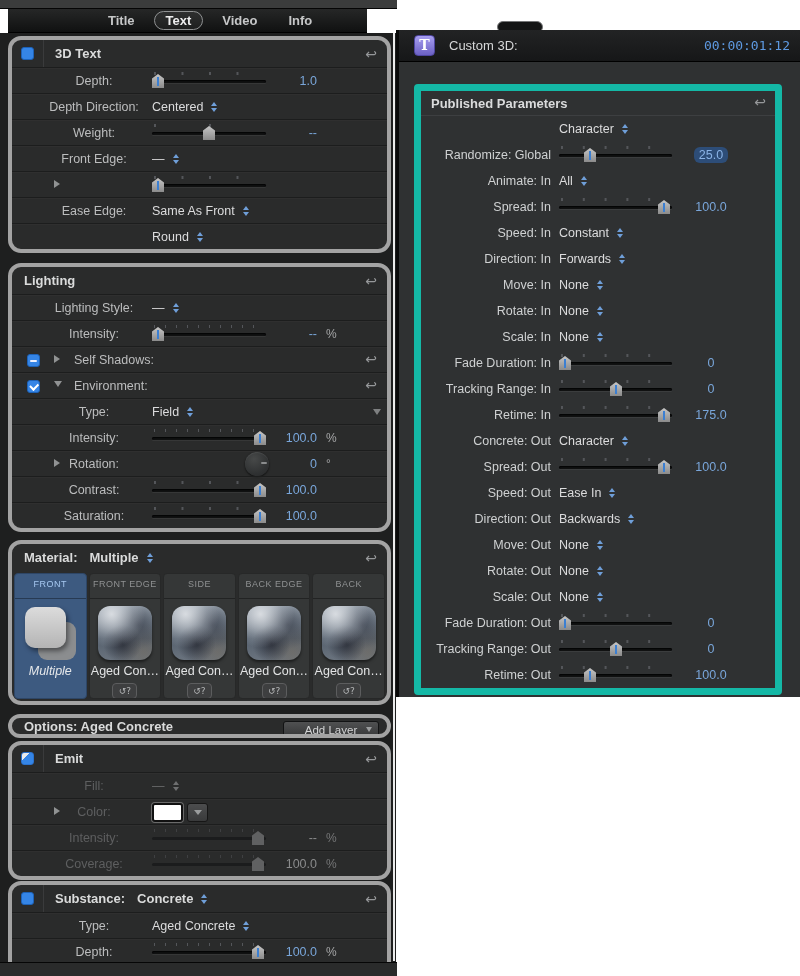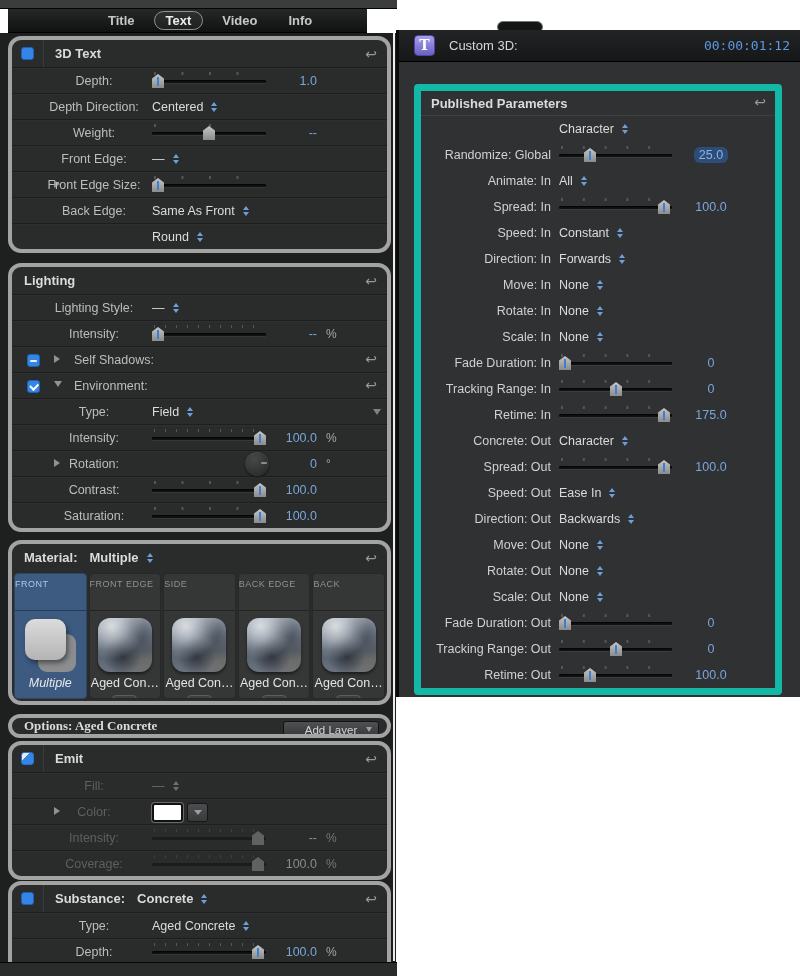--- a/index.html
+++ b/index.html
@@ -97,41 +97,41 @@
   .cb-on, .cb-dash, .cb-check { background:#3585e6; border:1px solid #1d62b8; }
   .cb-dash::after { content:""; position:absolute; left:2px; right:2px; top:4.5px; height:2px; background:#eef2ff; border-radius:1px; }
   .cb-check::after { content:""; position:absolute; left:2px; top:2px; width:6px; height:3.5px;
                      border-left:2px solid #fff; border-bottom:2px solid #fff; transform:rotate(-45deg); }
   .cb-diag { border:1px solid #2a72cf; background:linear-gradient(135deg,#e9eaeb 0 35%, #3585e6 35%); }
 
   
   .tiles { display:flex; gap:2px; padding:2px; }
   .tile { flex:1; height:126px; background:#353737; border:1px solid #272828; border-radius:4px; position:relative; overflow:hidden; }
   .tile.sel { background:#3d5a80; border-color:#2e4666; }
-  .ttab { height:37px; line-height:21px; text-align:left; font-size:9px; letter-spacing:.5px; color:#8f9192; border-bottom:1px solid rgba(0,0,0,.35); white-space:nowrap; overflow:hidden; }
+  .ttab { height:25px; line-height:21px; text-align:center; font-size:9px; letter-spacing:.5px; color:#8f9192; border-bottom:1px solid rgba(0,0,0,.35); white-space:nowrap; overflow:hidden; }
   .tile.sel .ttab { color:#a6c8f0; }
   .tthumb { width:54px; height:54px; margin:7px auto 3px; border-radius:12px; box-shadow:0 2px 3px rgba(0,0,0,.5); }
   .concrete { background-color:#6b7683; background-image:
       radial-gradient(circle at 25% 15%, rgba(225,228,232,.9), rgba(190,196,204,.35) 35%, transparent 55%),
       radial-gradient(circle at 75% 35%, rgba(60,66,78,.75), transparent 45%),
       radial-gradient(circle at 45% 70%, rgba(35,38,48,.8), transparent 40%),
       radial-gradient(circle at 85% 85%, rgba(120,110,95,.5), transparent 45%),
       linear-gradient(180deg,#97a1ac,#55606d 60%,#6a737e); }
   .mthumb { position:relative; width:54px; height:54px; margin:7px auto 3px; }
   .mthumb .b { position:absolute; right:1px; bottom:0; width:38px; height:38px; border-radius:9px; background:#8b8d8f; }
   .mthumb .f { position:absolute; left:2px; top:1px; width:41px; height:41px; border-radius:10px;
                background:linear-gradient(180deg,#dcdcdc,#b4b4b4); box-shadow:2px 3px 5px rgba(0,0,0,.45); }
   .tlabel { text-align:center; font-size:12.5px; color:#e2e3e4; height:17px; line-height:17px; white-space:nowrap; overflow:hidden; }
   .tile.sel .tlabel { font-style:italic; color:#e6e8ea; }
   .treplace { width:25px; height:16px; margin:3px auto 0; border-radius:4px; background:#3e3f40; border:1px solid #5c5d5e;
               color:#b4b6b7; font-size:9px; line-height:14px; text-align:center; font-family:"DejaVu Sans", sans-serif; }
 
   
   .optbar { height:24px; display:flex; align-items:center; position:relative; }
-  .optbar .title { font-weight:bold; font-size:13px; color:#dadbdb; margin-left:12px;font-family:Liberation Serif, serif; }
+  .optbar .title { font-weight:bold; font-size:13px; color:#dadbdb; margin-left:12px; }
   .addlayer { position:absolute; right:8px; top:3px; width:96px; height:17px; border-radius:3px;
               background:linear-gradient(180deg,#505152,#353637); border:1px solid #121314;
               display:flex; align-items:center; justify-content:center; }
   .addlayer span { font-size:11.5px; color:#d2d3d4; }
   .addlayer .tri-d { position:absolute; right:6px; border-left:3.5px solid transparent; border-right:3.5px solid transparent; border-top:5px solid #9b9d9e; }
 
   
   .pill { position:absolute; left:497px; top:21px; width:46px; height:12px; border:1px solid #757677; border-radius:8px; background:#141515; z-index:1; }
   .rcard { position:absolute; left:396px; top:30px; width:404px; height:667px; background:#2f3132; border-left:3px solid #0a0a0a; z-index:2; }
   .rhead { height:32px; background:linear-gradient(180deg,#222324,#161718); border-bottom:1px solid #000;
@@ -216,31 +216,30 @@
                 <span>—</span>
                 <span class="stepper">
                   <i class="u"></i>
                   <i class="d"></i>
                 </span>
               </div>
             </div>
           </div>
           <div class="lrow">
             <span class="tri tri-r rowtri"></span>
-            <div class="llabel">Front Edge Size:</div>
             <div class="lctl">
               <div class="slid" style="width: 114px;">
                 <div class="ticks" style="background-size: calc(25%) 100%;"></div>
                 <div class="track"></div>
                 <div class="thumb" style="left: 0px;"></div>
               </div>
             </div>
           </div>
           <div class="lrow">
-            <div class="llabel">Back Edge:</div>
+            <div class="llabel">Ease Edge:</div>
             <div class="lctl">
               <div class="pop">
                 <span>Same As Front</span>
                 <span class="stepper">
                   <i class="u"></i>
                   <i class="d"></i>
                 </span>
               </div>
             </div>
           </div>

